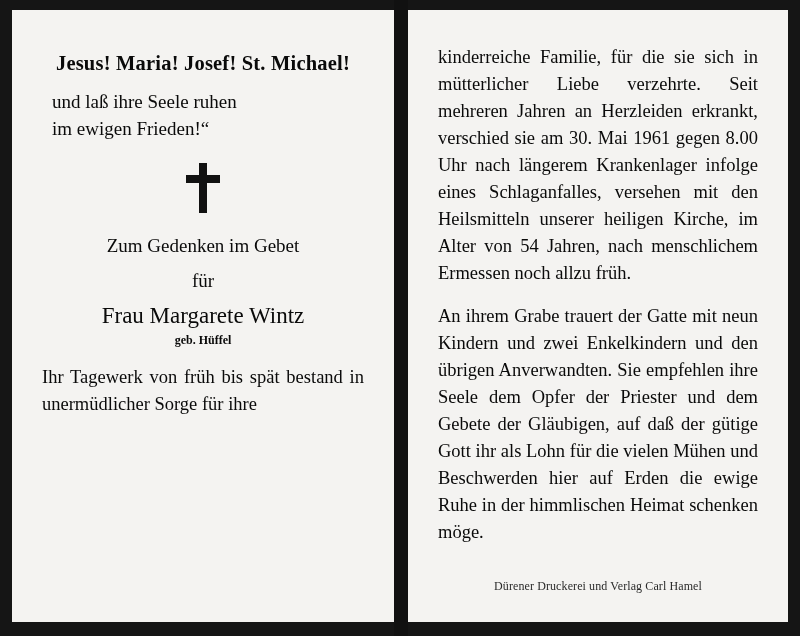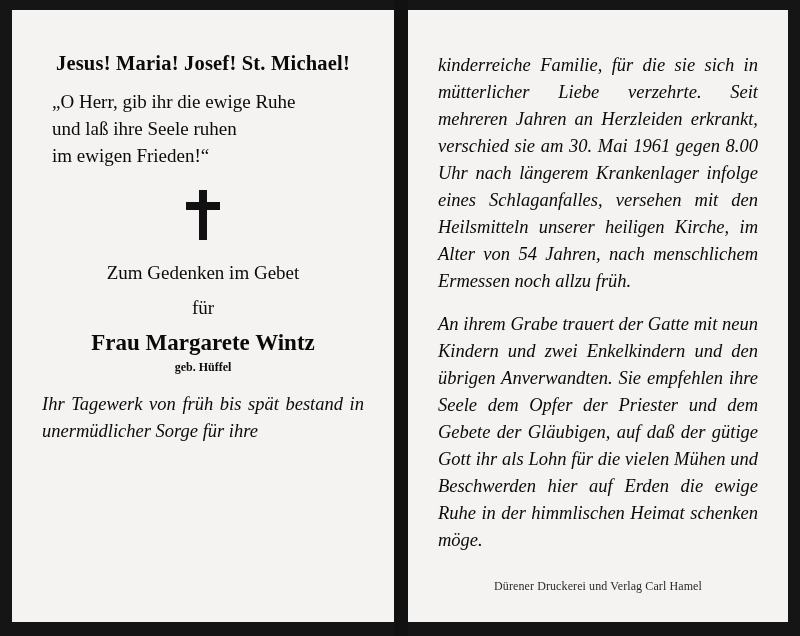--- a/index.html
+++ b/index.html
@@ -97,40 +97,39 @@
   }
 
   .memoriam {
     text-align: center;
     font-size: 19px;
     line-height: 1.32;
     margin-bottom: 10px;
   }
   .name {
     text-align: center;
-    font-weight: bold;
+    font-weight: normal;
     font-size: 23px;
     margin-top: 10px;
     margin-bottom: 4px;
   }
   .maiden {
     text-align: center;
     font-weight: bold;
     font-size: 12px;
     margin-bottom: 16px;
   }
 
   p.body {
     font-size: 18.5px;
     line-height: 1.45;
-    margin: 16px 0 16px 0;
+    margin: 8px 0 16px 0;
     text-align: justify;
     text-justify: inter-word;
     hyphens: manual;
-    font-style: italic;
   }
   p.body:last-of-type { margin-bottom: 0; }
 
   .right-col p.body { font-size: 18.5px; line-height: 1.46; }
 
   .imprint {
     position: absolute;
     left: 0; right: 0;
     bottom: 28px;
     text-align: center;
@@ -148,21 +147,20 @@
   <div class="scan-edge-bottom"></div>
   <div class="scan-edge-left"></div>
   <div class="scan-edge-right"></div>
   <div class="gutter"></div>
 
   <div class="page page-left">
 
     <div class="invocation">Jesus!  Maria!  Josef!  St. Michael!</div>
 
     <div class="prayer">
-      <div>„O Herr, gib ihr die ewige Ruhe</div>
       <div>und laß ihre Seele ruhen</div>
       <div>im ewigen Frieden!“</div>
     </div>
 
     <div class="cross-wrap">
       <span class="cross">
         <span class="v"></span>
         <span class="h"></span>
       </span>
     </div>

